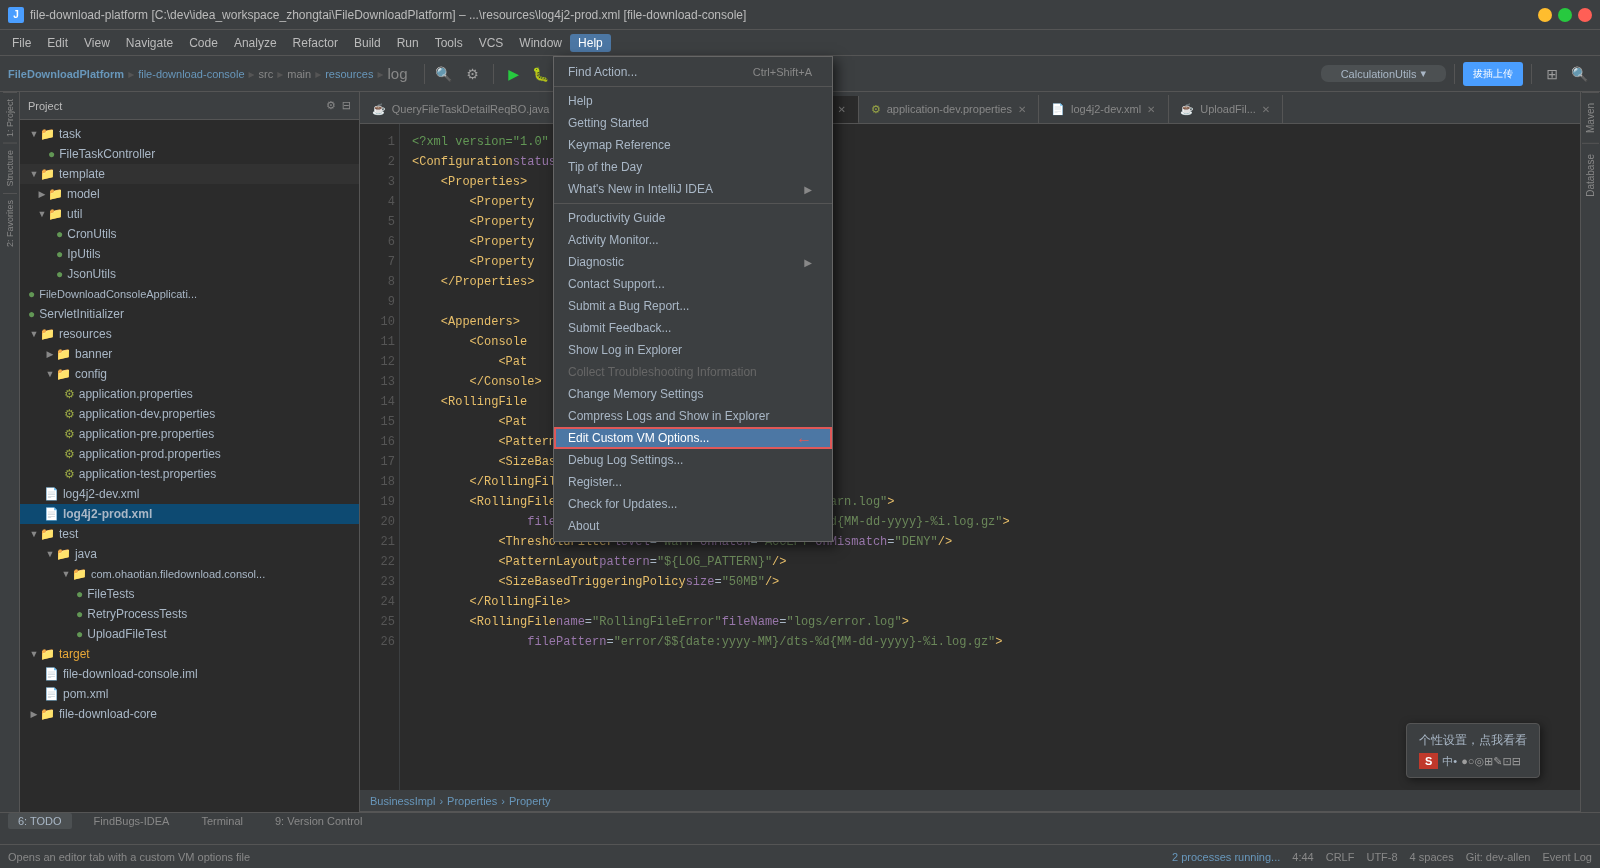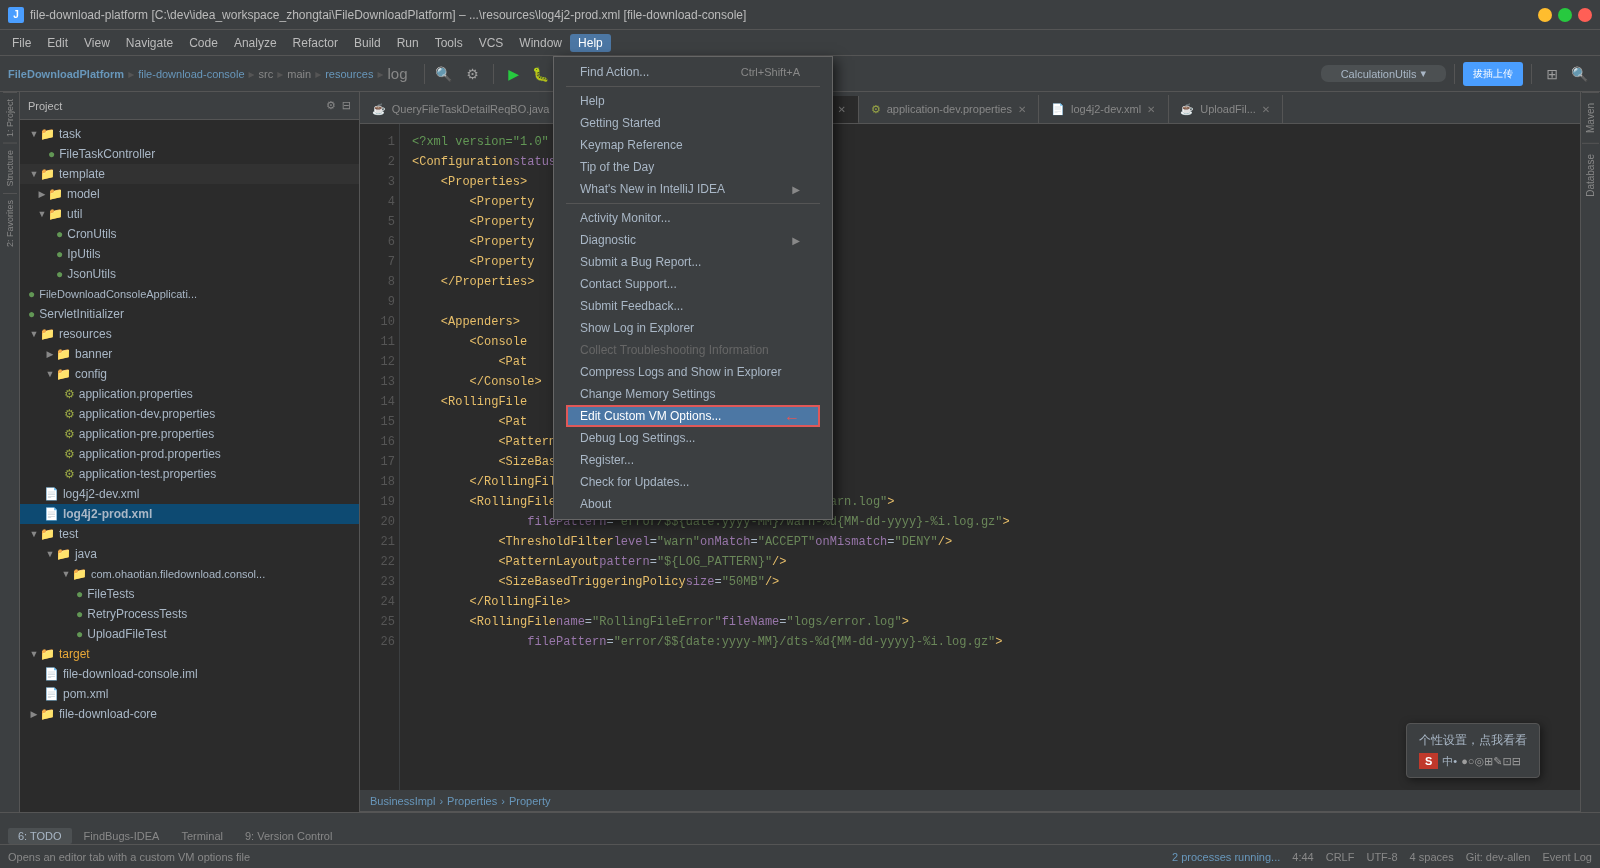--- a/index.html
+++ b/index.html
@@ -206,24 +206,24 @@
       color: #888;
       gap: 12px;
     }
     .status-item { display: flex; align-items: center; gap: 3px; }
 
     
     .bottom-tabs {
       height: 32px;
       background: #3c3f41;
       display: flex;
-      align-items: flex-end;
+      align-items: flex-start;
       padding: 0 8px;
       border-top: 1px solid #555;
-      gap: 2px;
+      gap: 12px;
     }
     .bottom-tab {
       padding: 2px 10px;
       font-size: 11px;
       color: #888;
       cursor: pointer;
       border-radius: 2px;
     }
     .bottom-tab.active { background: #4c5052; color: #a9b7c6; }
 
@@ -232,21 +232,21 @@
       position: absolute;
       top: 56px; 
       left: 553px;
       z-index: 1000;
     }
     .dropdown-menu {
       background: #3c3f41;
       border: 1px solid #666;
       box-shadow: 4px 4px 12px rgba(0,0,0,0.6);
       min-width: 280px;
-      padding: 4px 12px;
+      padding: 4px 0;
     }
     .dropdown-item {
       padding: 4px 20px 4px 14px;
       color: #a9b7c6;
       font-size: 12px;
       cursor: pointer;
       display: flex;
       justify-content: space-between;
       align-items: center;
       height: 22px;
@@ -743,46 +743,49 @@
       </div>
       <div class="dropdown-item">
         <span>Tip of the Day</span>
       </div>
       <div class="dropdown-item">
         <span>What's New in IntelliJ IDEA</span>
         <span class="arrow-right">▶</span>
       </div>
       <div class="dropdown-sep"></div>
       <div class="dropdown-item">
+        <span>Productivity Guide</span>
+      </div>
+      <div class="dropdown-item">
         <span>Activity Monitor...</span>
       </div>
       <div class="dropdown-item">
         <span>Diagnostic</span>
         <span class="arrow-right">▶</span>
       </div>
       <div class="dropdown-item">
+        <span>Contact Support...</span>
+      </div>
+      <div class="dropdown-item">
         <span>Submit a Bug Report...</span>
-      </div>
-      <div class="dropdown-item">
-        <span>Contact Support...</span>
       </div>
       <div class="dropdown-item">
         <span>Submit Feedback...</span>
       </div>
       <div class="dropdown-item">
         <span>Show Log in Explorer</span>
       </div>
       <div class="dropdown-item disabled">
         <span>Collect Troubleshooting Information</span>
       </div>
       <div class="dropdown-item">
+        <span>Change Memory Settings</span>
+      </div>
+      <div class="dropdown-item">
         <span>Compress Logs and Show in Explorer</span>
-      </div>
-      <div class="dropdown-item">
-        <span>Change Memory Settings</span>
       </div>
       <div class="dropdown-item item-with-arrow active-item" style="position:relative;gap:32px;">
         <span>Edit Custom VM Options...</span>
         <span style="color:#e05858;font-size:16px;font-weight:bold;margin-left:8px;">←</span>
       </div>
       <div class="dropdown-item">
         <span>Debug Log Settings...</span>
       </div>
       <div class="dropdown-item">
         <span>Register...</span>

